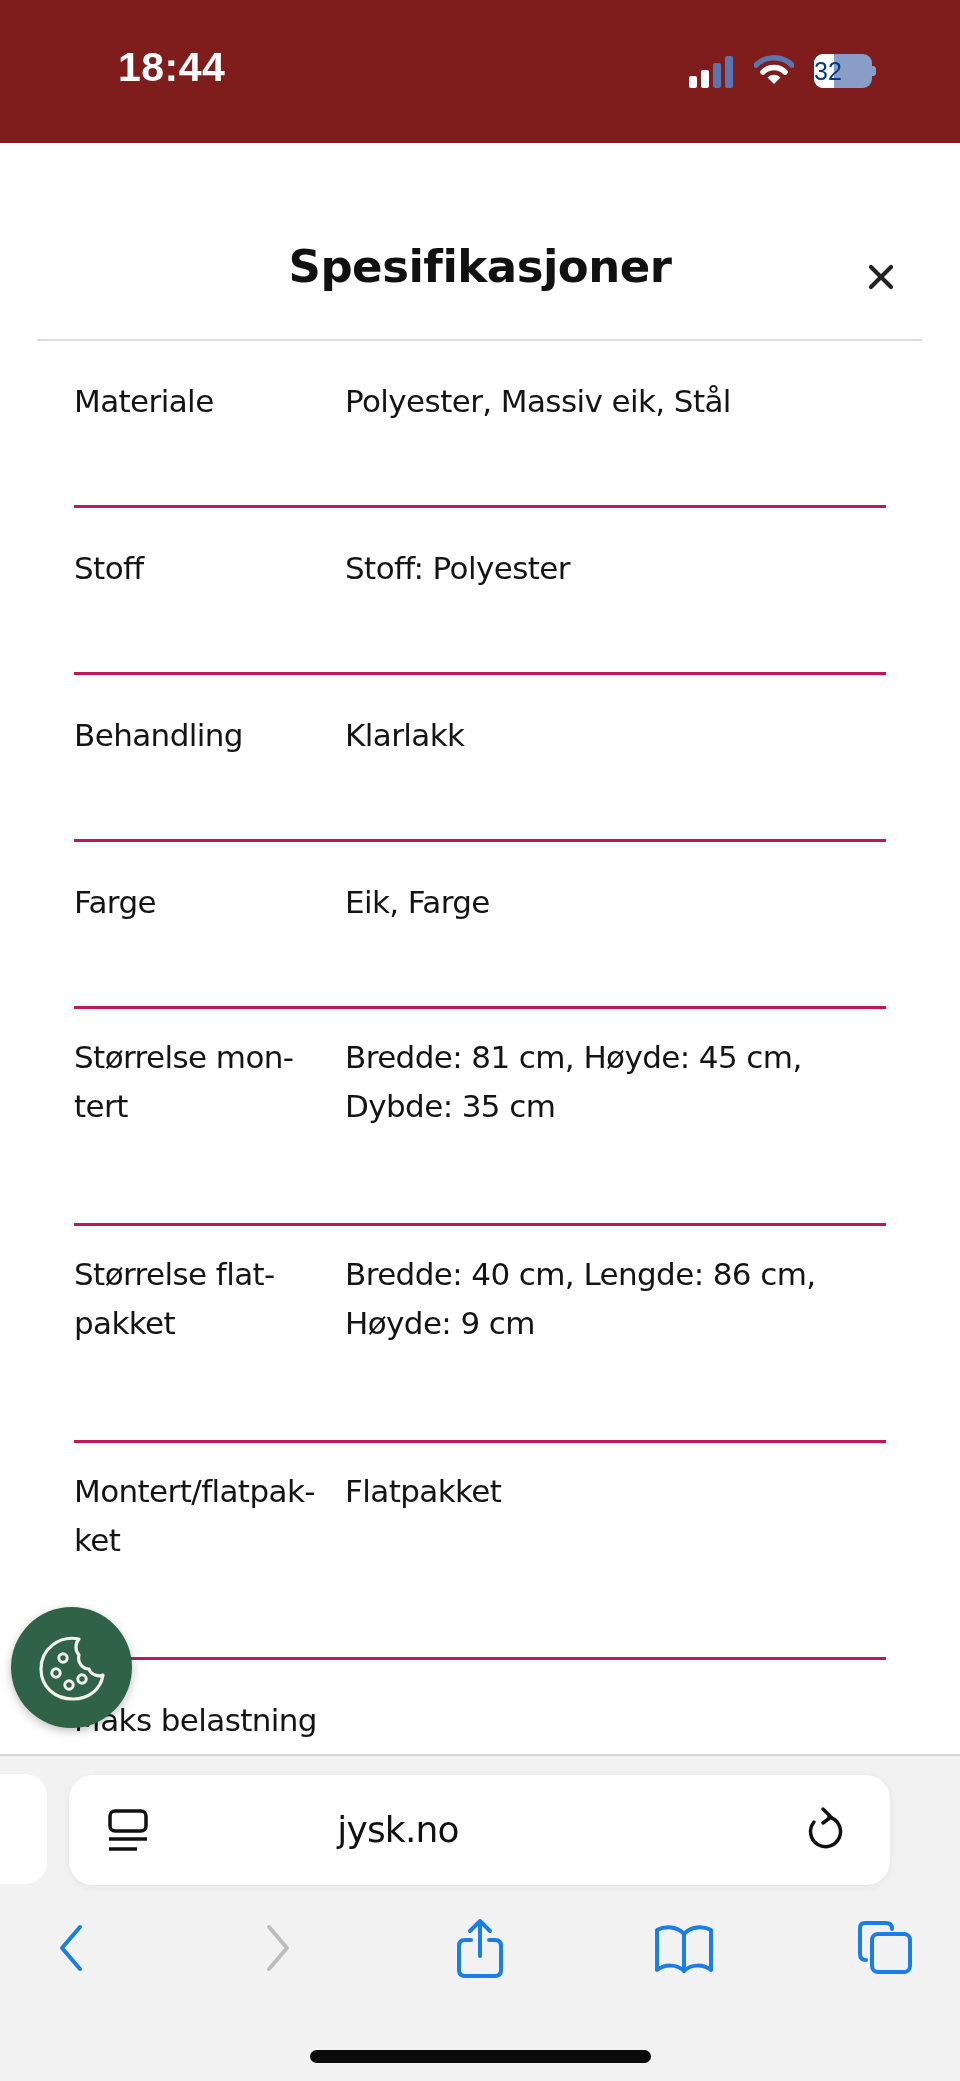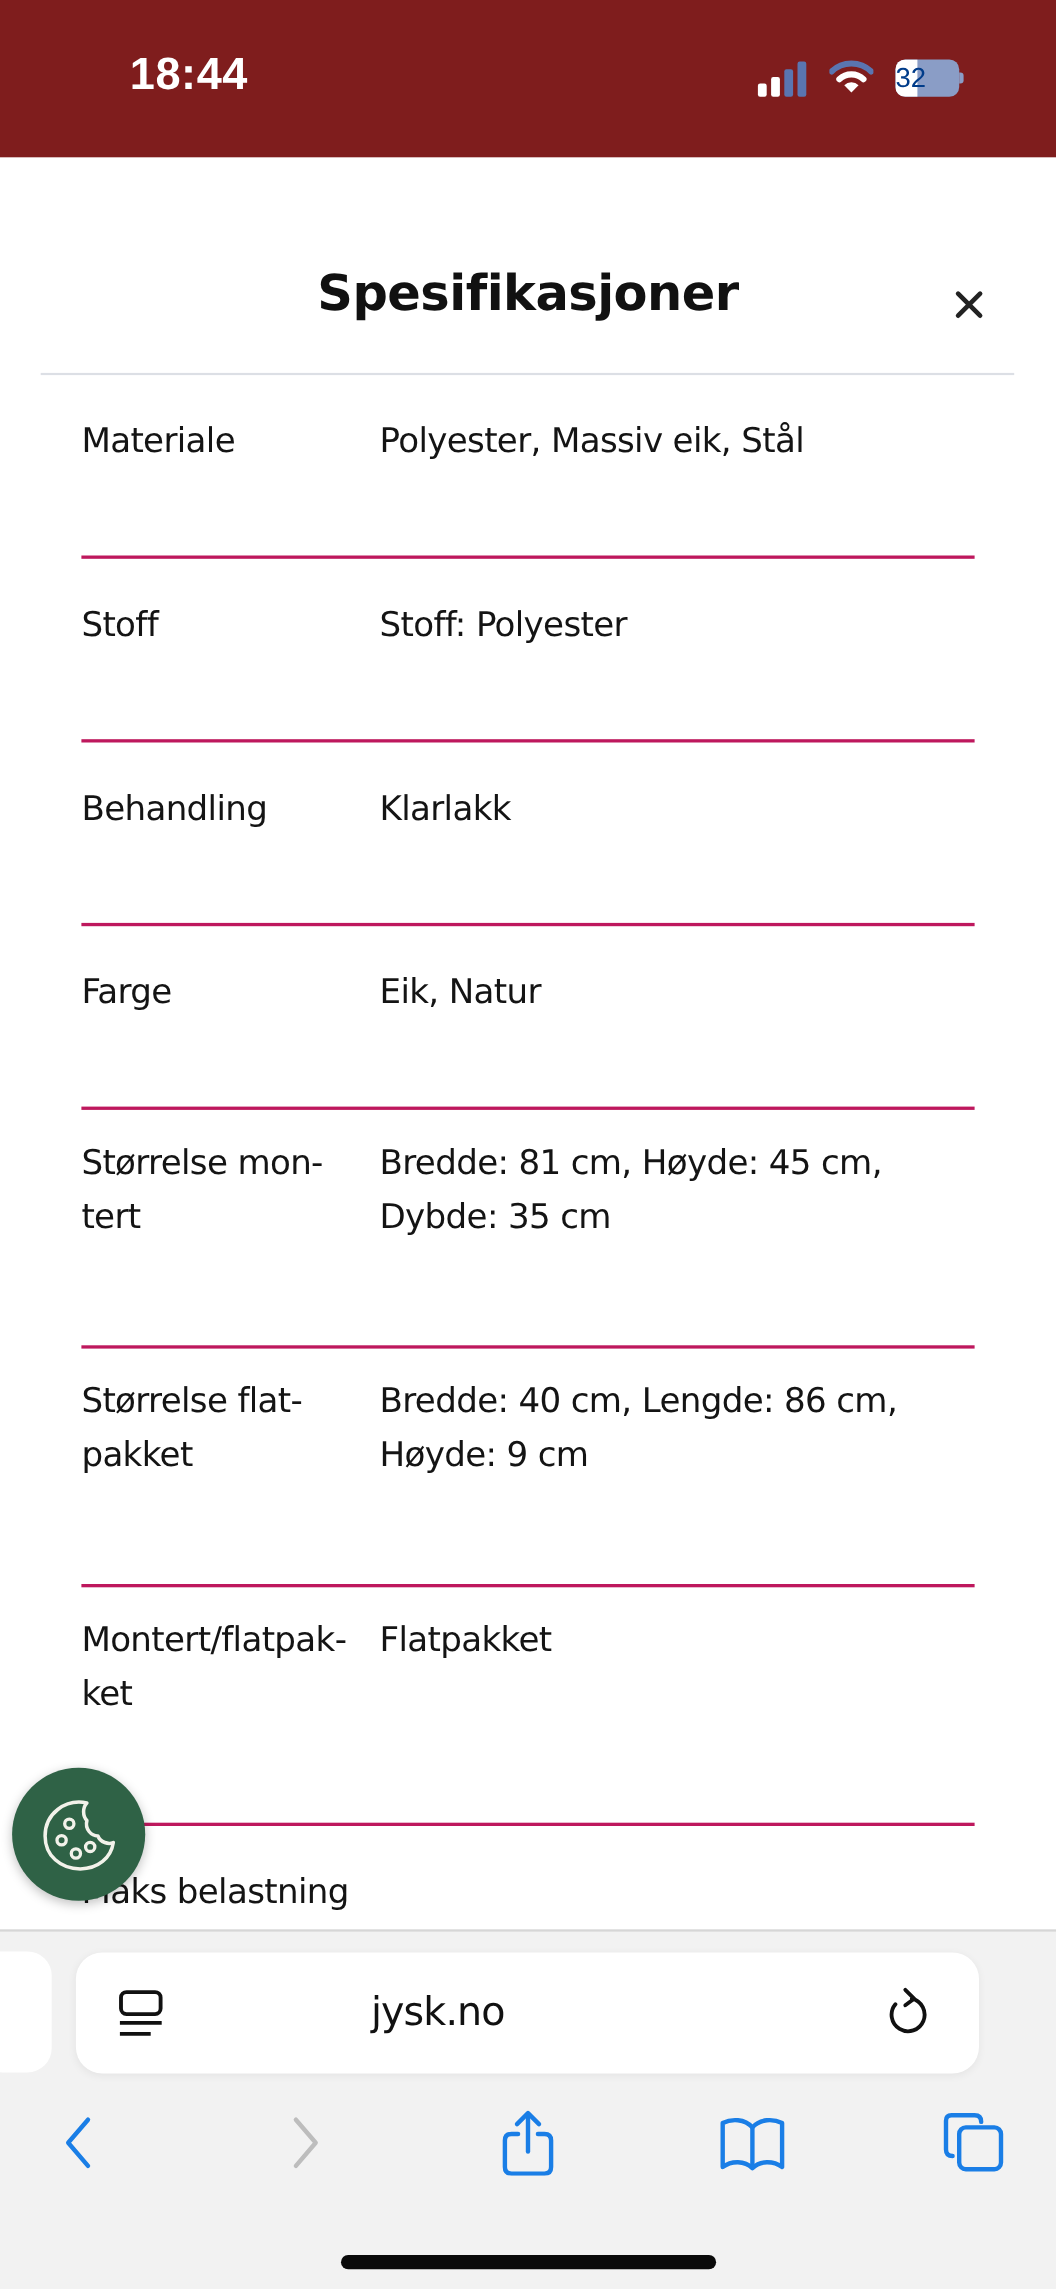--- a/index.html
+++ b/index.html
@@ -88,21 +88,21 @@
   <div class="spec-row one-line">
     <div class="spec-label">Stoff</div>
     <div class="spec-value">Stoff: Polyester</div>
   </div>
   <div class="spec-row one-line">
     <div class="spec-label">Behandling</div>
     <div class="spec-value">Klarlakk</div>
   </div>
   <div class="spec-row one-line">
     <div class="spec-label">Farge</div>
-    <div class="spec-value">Eik, Natur</div>
+    <div class="spec-value">Eik, Farge</div>
   </div>
   <div class="spec-row two-line">
     <div class="spec-label" style="white-space:pre-line;">Størrelse mon-
 tert</div>
     <div class="spec-value">Bredde: 81 cm, Høyde: 45 cm, Dybde: 35 cm</div>
   </div>
   <div class="spec-row two-line">
     <div class="spec-label" style="white-space:pre-line;">Størrelse flat-
 pakket</div>
     <div class="spec-value">Bredde: 40 cm, Lengde: 86 cm, Høyde: 9 cm</div>

